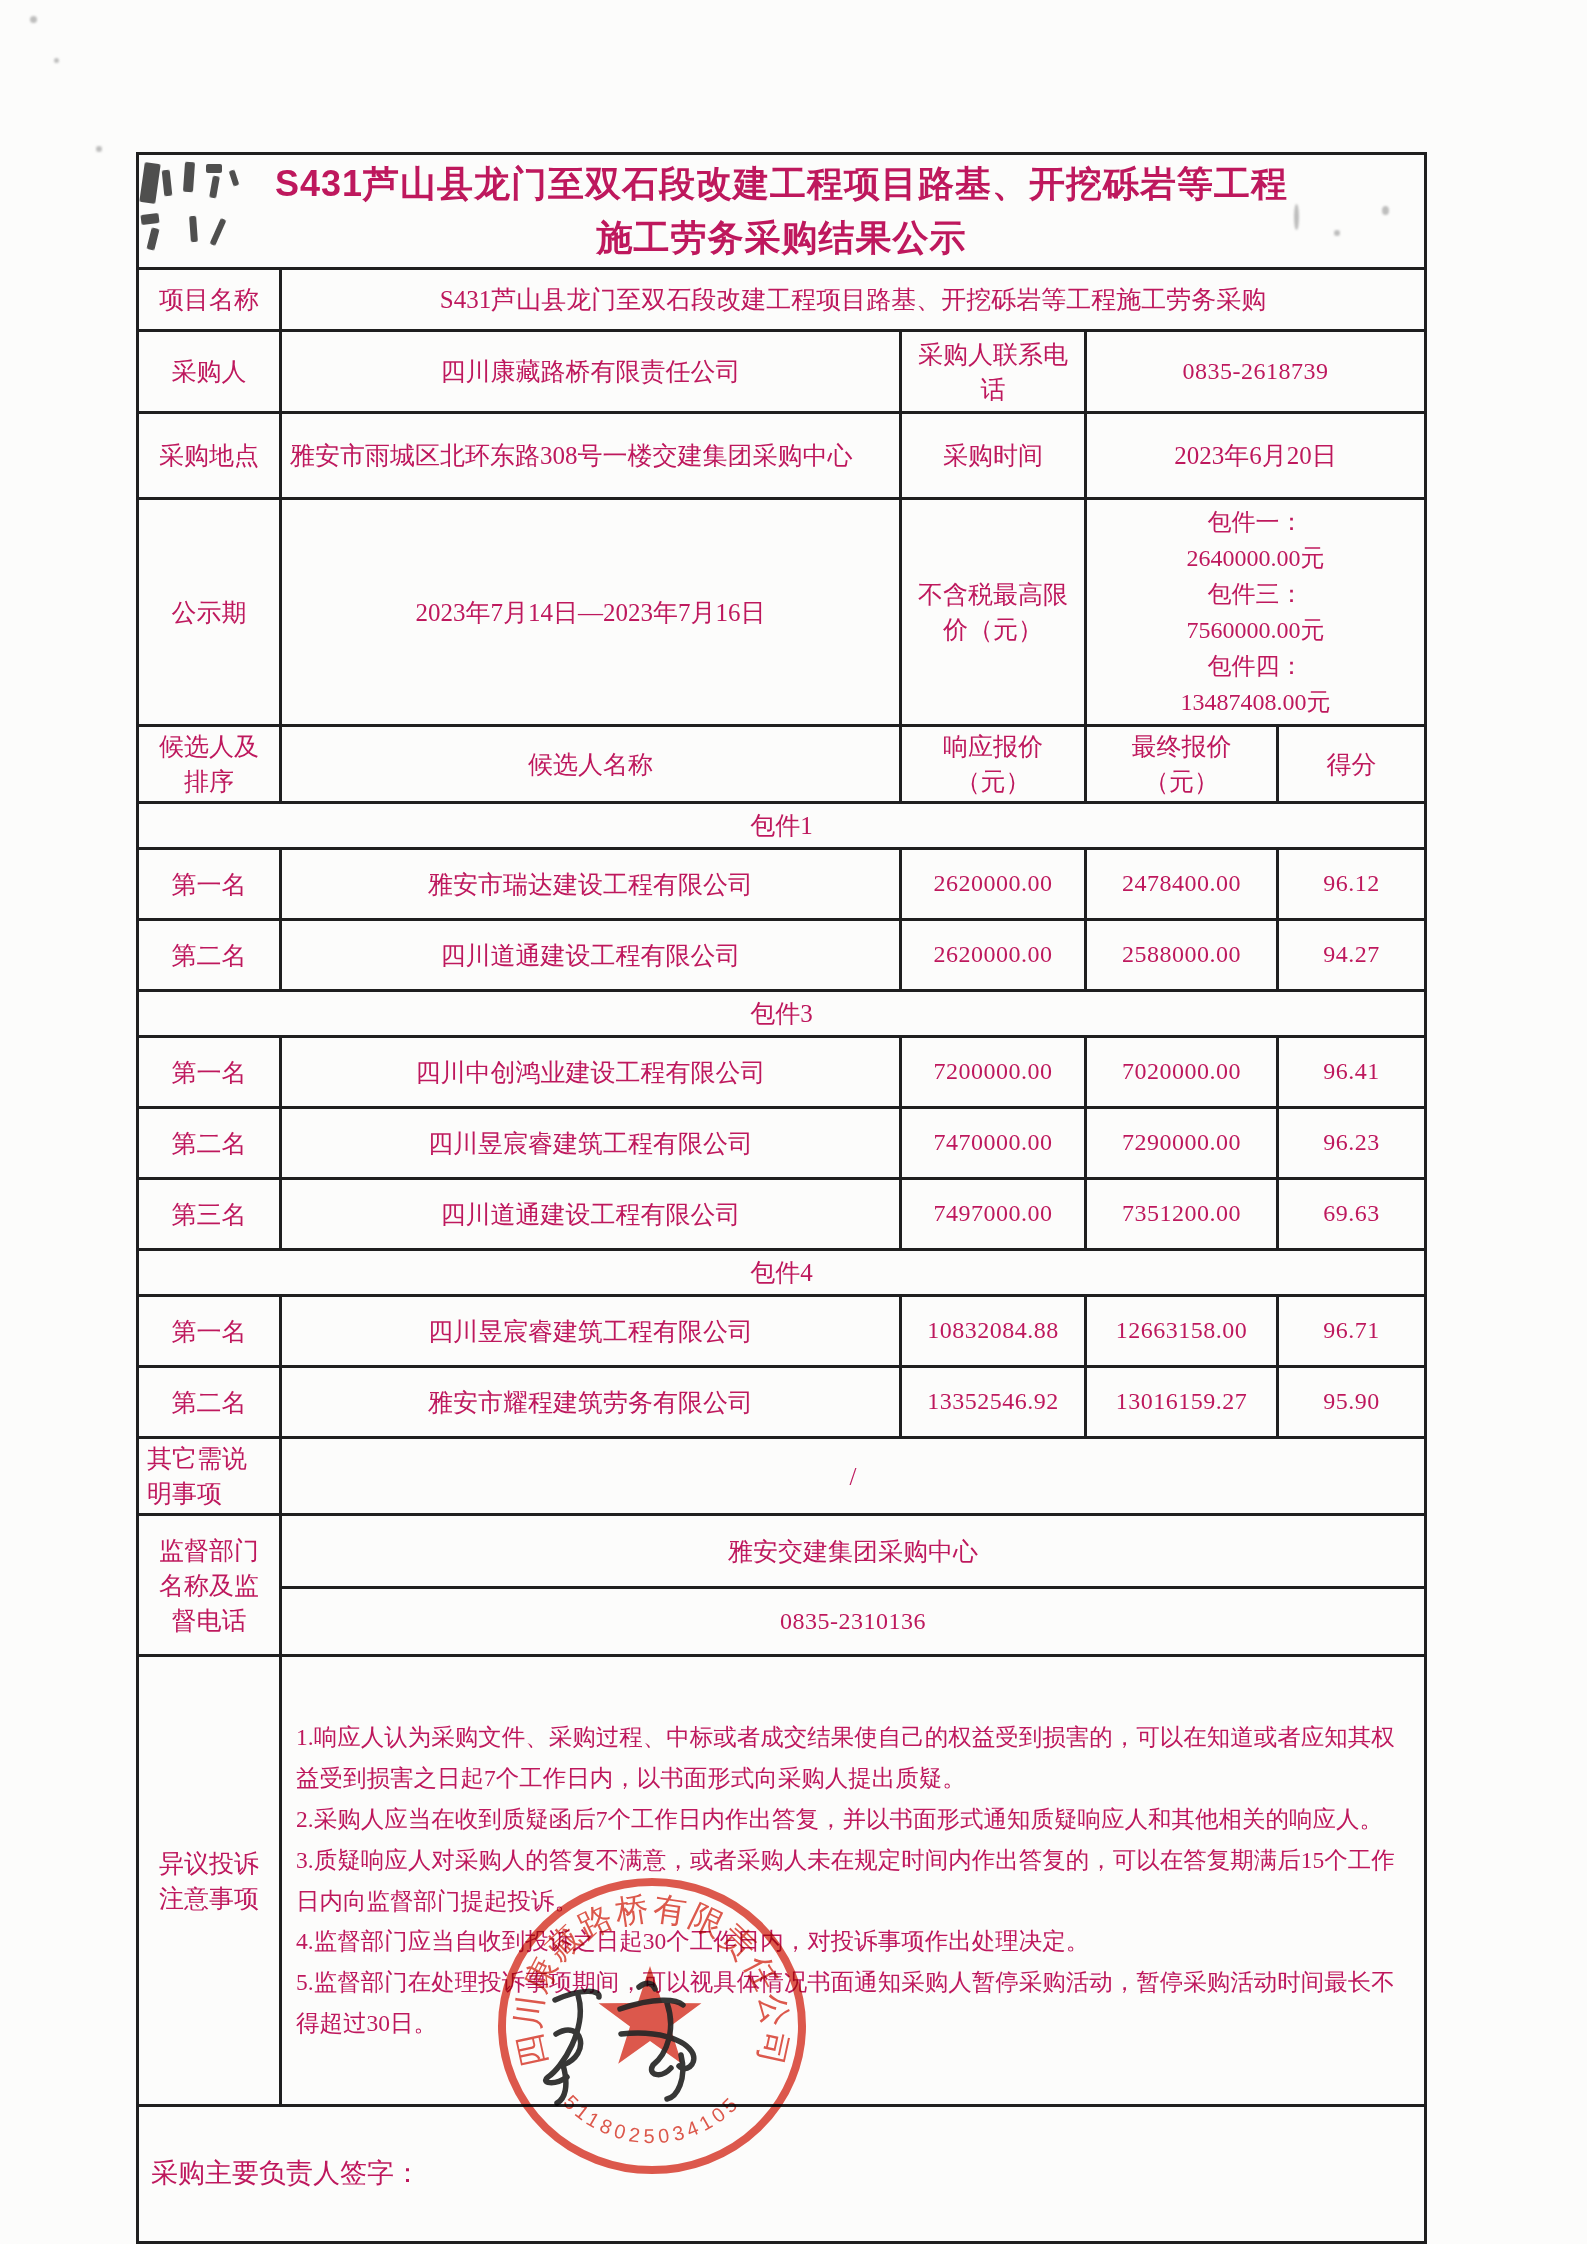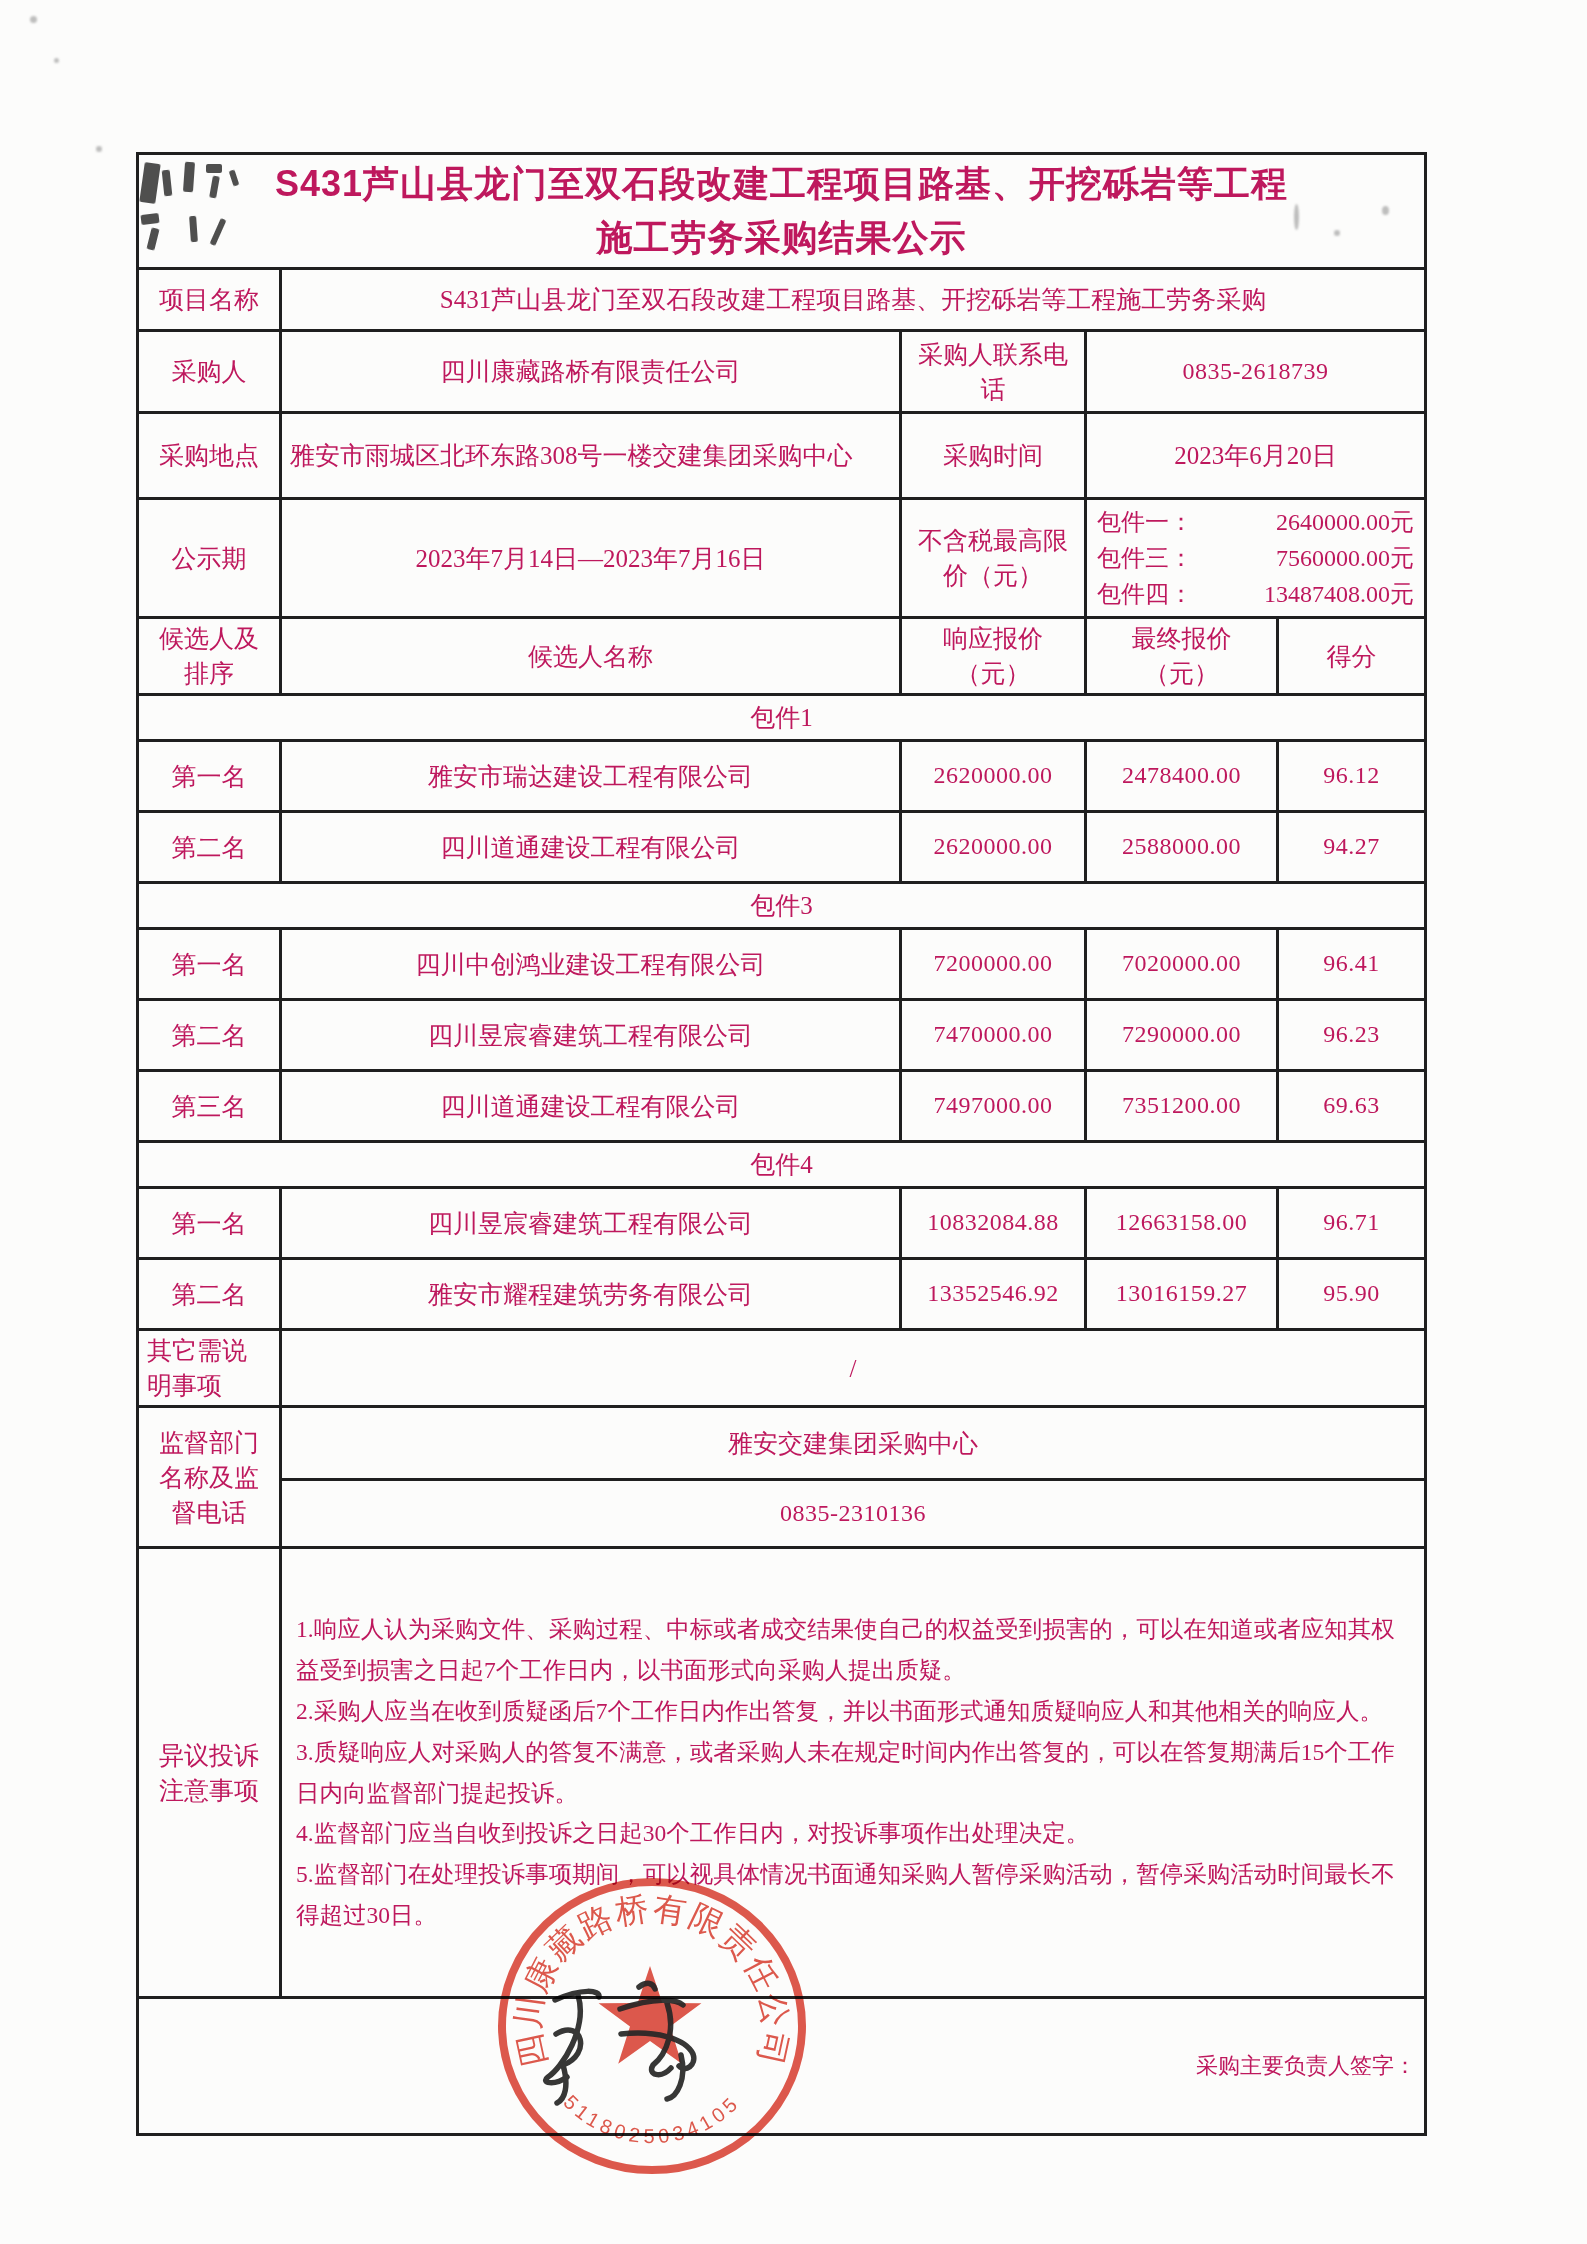--- a/index.html
+++ b/index.html
@@ -33,24 +33,24 @@
   .rh-pub    { height:113px; }
   .rh-head   { height:73px;  }
   .rh-band   { height:46px;  }
   .rh-row    { height:71px;  }
   .rh-other  { height:66px;  }
   .rh-sup1   { height:73px;  }
   .rh-sup2   { height:68px;  }
   .rh-obj    { height:450px; }
   .rh-sig    { height:137px; }
   .price-cell { padding:4px 10px; }
-  .price-line { display:flex; justify-content:space-between; font-size:24px; line-height:1.5; }
+  .price-line { display:flex; justify-content:space-between; font-size:24px; line-height:1.5;flex-direction:column; }
   .obj-cell  { text-align:left; font-size:23.5px; line-height:1.74; padding:6px 14px; }
   .obj-cell div { margin:0; }
-  .sig-cell  { text-align:right; font-size:22px; padding-left:12px; }
+  .sig-cell  { text-align:left; font-size:27px; padding-left:12px; }
   .band-cell { font-size:25px; }
   .num-cell  { font-size:24px; letter-spacing:0.5px; }
   
   .smudge { position:absolute; background:#242424; opacity:.8; filter:blur(.7px); border-radius:2px; }
   .speck  { position:absolute; background:#8a8a8a; opacity:.55; filter:blur(.8px); border-radius:50%; }
   .stamp-svg { position:absolute; left:470px; top:1868px; width:360px; height:320px; mix-blend-mode:multiply; }
 </style>
 </head>
 <body>
 

